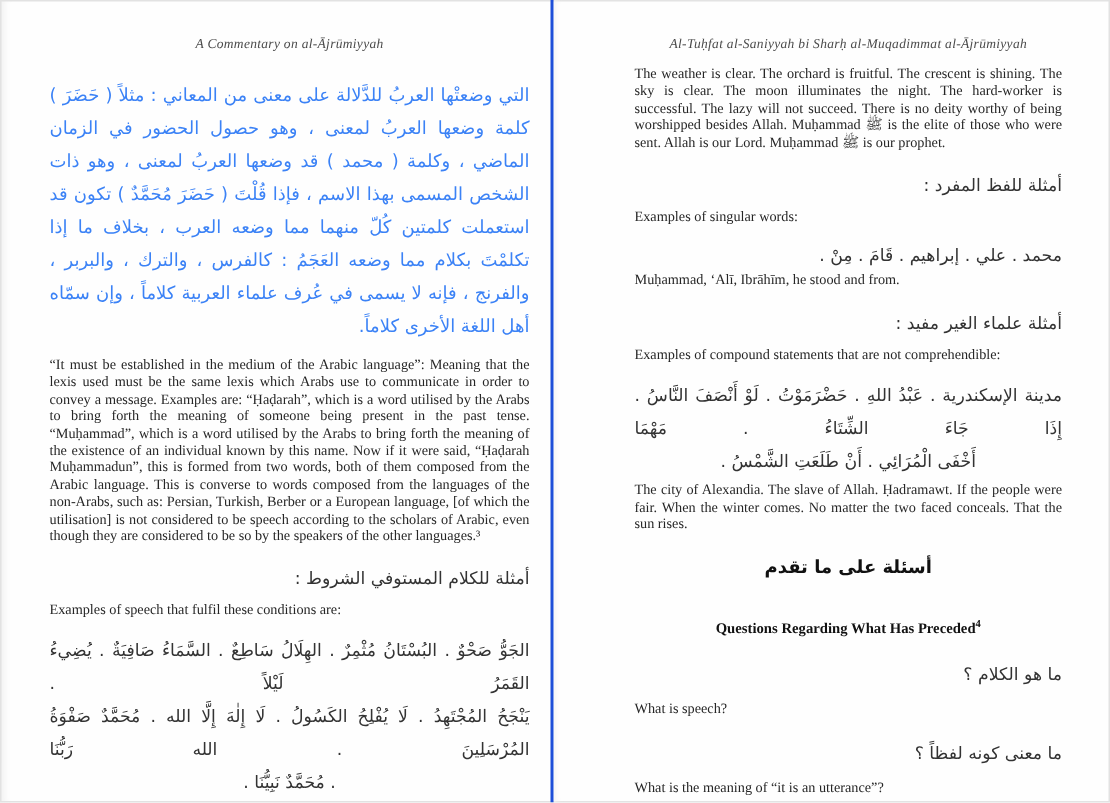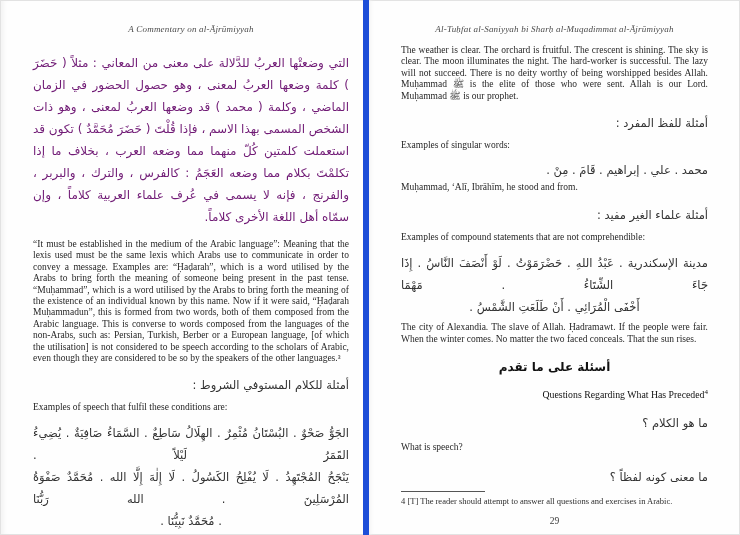--- a/index.html
+++ b/index.html
@@ -3,38 +3,38 @@
 <meta charset="utf-8">
 <style>
   html,body{margin:0;padding:0;background:#e9e9e9;}
   .spread{
     width:740px;height:535px;background:#fefefe;position:relative;
     display:flex;flex-direction:row;box-sizing:border-box;
     font-family:"Liberation Serif", serif;color:#262626;
     box-shadow:inset 0 0 0 1px #e2e2e2, inset 6px 0 6px -4px #ededed;
   }
   .page{box-sizing:border-box;height:535px;display:flex;flex-direction:column;overflow:hidden;}
-  .page-left{width:369px;border-right:6px solid #1d4ed8;padding:24px 14px 16px 33px;}
-  .page-right{width:369px;padding:24px 30px 16px 32px;box-shadow:inset 4px 0 5px -3px #f0f0f0;}
+  .page-left{width:369px;border-right:2px solid #1d4ed8;padding:24px 14px 16px 33px;}
+  .page-right{width:369px;padding:24px 30px 16px 54px;box-shadow:inset 4px 0 5px -3px #f0f0f0;}
   .running-head{text-align:center;font-style:italic;font-size:9px;color:#4a4a4a;letter-spacing:.2px;}
   .ar{direction:rtl;unicode-bidi:embed;font-family:"DejaVu Sans", sans-serif;}
-  .ar-para{font-size:12px;line-height:22px;text-align:justify;text-align-last:right;margin-top:18px;color:#701a75;}
+  .ar-para{font-size:12px;line-height:22px;text-align:justify;text-align-last:right;margin-top:18px;color:#3b82f6;}
   .en-para{font-size:9.5px;line-height:11.4px;text-align:justify;margin-top:11px;}
   .ar-heading{font-size:11.5px;line-height:16px;text-align:right;margin-top:13px;color:#333;}
   .en-intro{font-size:9.5px;line-height:11.4px;margin-top:9px;}
   .ar-examples{margin-top:8px;font-size:11.5px;line-height:22px;color:#333;}
   .ar-line-just{text-align:justify;text-align-last:justify;}
   .ar-line-center{text-align:center;}
   .ar-line-right{text-align:right;}
   .translation{font-size:9.5px;line-height:11.4px;text-align:justify;margin-top:4px;}
   .footnote{font-size:8.5px;line-height:10.6px;text-align:justify;color:#2e2e2e;}
   .footnote-sep{width:84px;border-top:1px solid #555;margin:9px 0 4px 0;height:0;}
   .page-number{text-align:center;font-size:9.5px;color:#3a3a3a;margin-top:auto;padding-top:10px;}
   .section-head-ar{font-size:12px;font-weight:bold;text-align:center;margin-top:15px;color:#111;}
-  .section-head-en{font-size:9.8px;font-weight:normal;text-align:right;margin-top:14px;color:#111;}
+  .section-head-en{font-size:9.8px;font-weight:bold;text-align:center;margin-top:27px;color:#111;}
   .q-ar{font-size:11.5px;line-height:16px;text-align:right;margin-top:15px;color:#333;}
   .q-en{font-size:9.5px;line-height:11.4px;margin-top:11px;}
   sup{font-size:7px;}
 </style>
 </head>
 <body>
 
 <div class="spread">
 
   <div class="page page-left">
@@ -88,20 +88,21 @@
     <div class="ar section-head-ar">أسئلة على ما تقدم</div>
 
     <div class="section-head-en">
       <span>Questions Regarding What Has Preceded</span><sup>4</sup>
     </div>
 
     <div class="ar q-ar">ما هو الكلام ؟</div>
     <div class="q-en">What is speech?</div>
 
     <div class="ar q-ar">ما معنى كونه لفظاً ؟</div>
+    <div class="q-en">What is the meaning of “it is an utterance”?</div>
 
     <div>
       <div class="footnote-sep" style="margin-top:6px;"></div>
       <div class="footnote">4 [T] The reader should attempt to answer all questions and exercises in Arabic.</div>
     </div>
 
     <div class="page-number">29</div>
   </div>
 
 </div>

